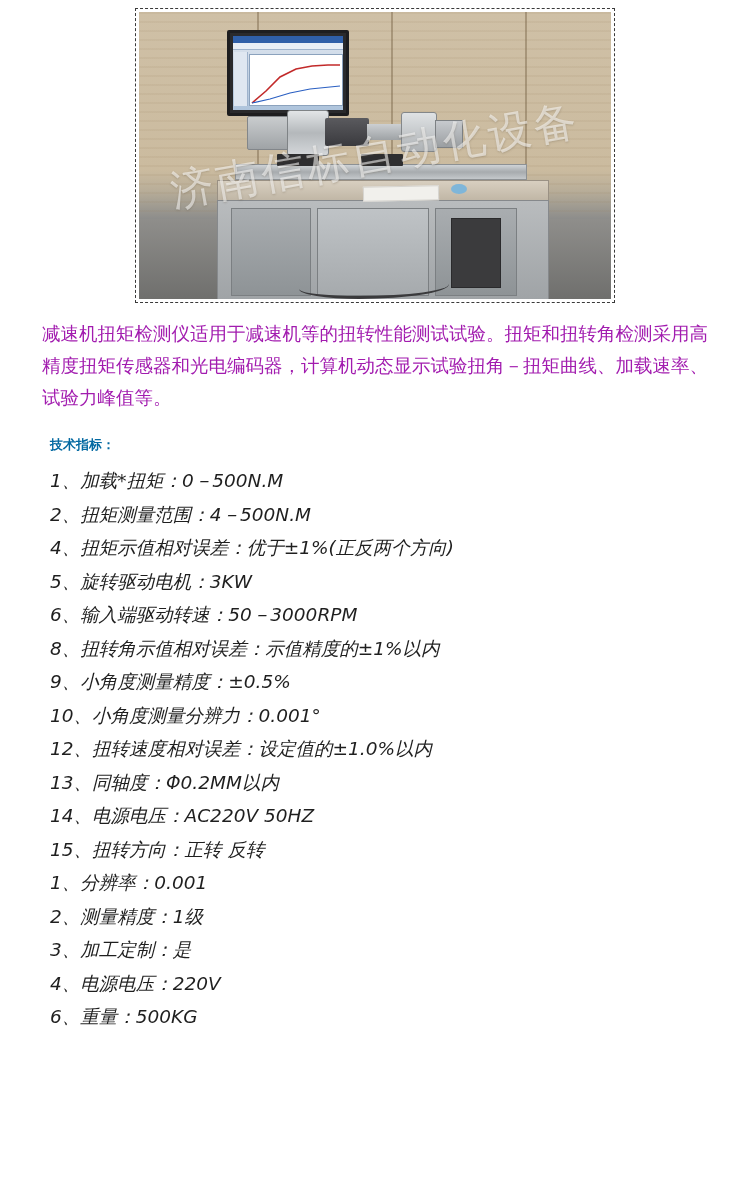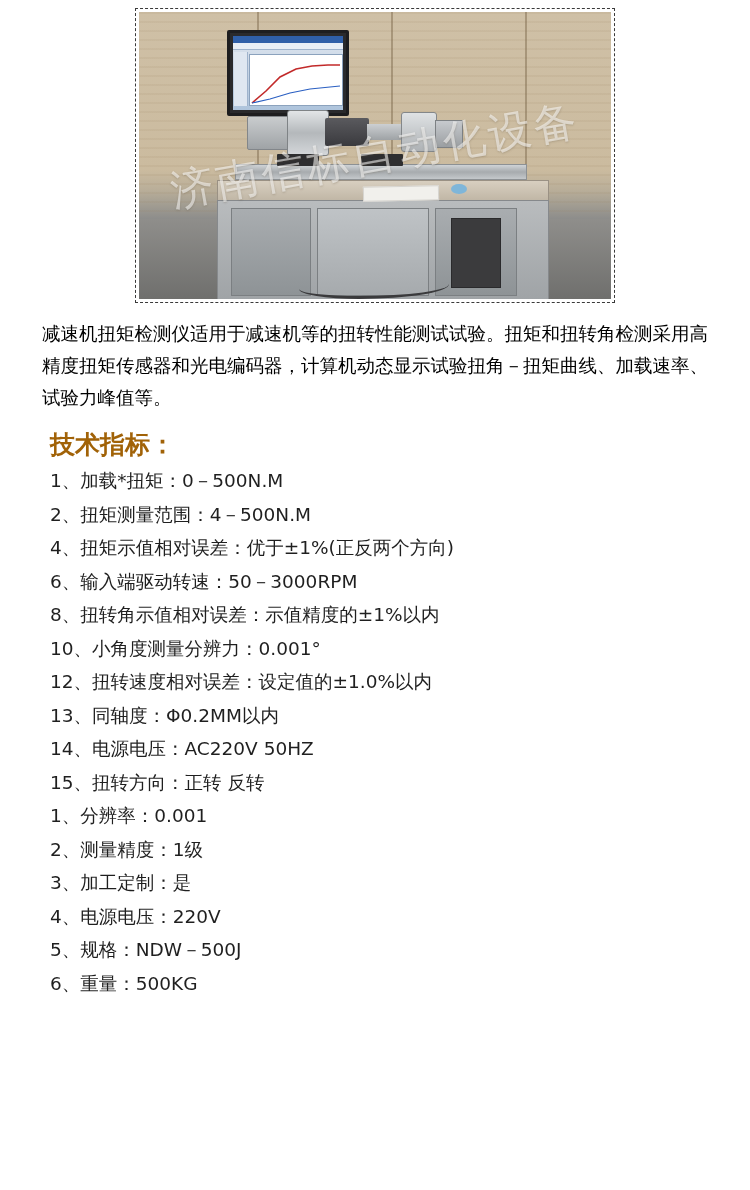--- a/index.html
+++ b/index.html
@@ -298,40 +298,41 @@
     left: 0;
     top: 318px;
     width: 750px;
     padding: 0 42px;
     box-sizing: border-box;
     font-family: "DejaVu Sans", sans-serif;
   }
   .intro {
     font-size: 18.5px;
     line-height: 32px;
-    color: #000000;
+    color: #a21caf;
     margin: 0 0 14px 0;
     text-align: justify;
   }
   .section-title {
-    font-size: 25px;
+    font-size: 13px;
     line-height: 34px;
-    color: #a16207;
+    color: #0369a1;
     margin: 6px 0 2px 8px;
   }
   ul.spec-list {
     list-style: none;
     margin: 0;
     padding: 0 0 0 8px;
   }
   ul.spec-list li {
     font-size: 18.5px;
     line-height: 33.5px;
     color: #1f1f1f;
     white-space: nowrap;
+    font-style: italic;
   }
 </style>
 </head>
 <body>
 
 <div class="page">
 
   <div class="photo-frame">
     <div class="photo">
       <div class="wood-grain"></div>
@@ -381,33 +382,34 @@
   </div>
 
   <div class="body-text">
     <p class="intro">减速机扭矩检测仪适用于减速机等的扭转性能测试试验。扭矩和扭转角检测采用高精度扭矩传感器和光电编码器，计算机动态显示试验扭角－扭矩曲线、加载速率、试验力峰值等。</p>
 
     <h3 class="section-title">技术指标：</h3>
     <ul class="spec-list">
       <li>1、加载*扭矩：0－500N.M</li>
       <li>2、扭矩测量范围：4－500N.M</li>
       <li>4、扭矩示值相对误差：优于±1%(正反两个方向)</li>
+      <li>5、旋转驱动电机：3KW</li>
       <li>6、输入端驱动转速：50－3000RPM</li>
       <li>8、扭转角示值相对误差：示值精度的±1%以内</li>
+      <li>9、小角度测量精度：±0.5%</li>
       <li>10、小角度测量分辨力：0.001°</li>
       <li>12、扭转速度相对误差：设定值的±1.0%以内</li>
       <li>13、同轴度：Φ0.2MM以内</li>
       <li>14、电源电压：AC220V  50HZ</li>
       <li>15、扭转方向：正转 反转</li>
     </ul>
 
     <ul class="spec-list">
       <li>1、分辨率：0.001</li>
       <li>2、测量精度：1级</li>
       <li>3、加工定制：是</li>
       <li>4、电源电压：220V</li>
-      <li>5、规格：NDW－500J</li>
       <li>6、重量：500KG</li>
 
     </ul>
   </div>
 
 </div>
 
 </body></html>

